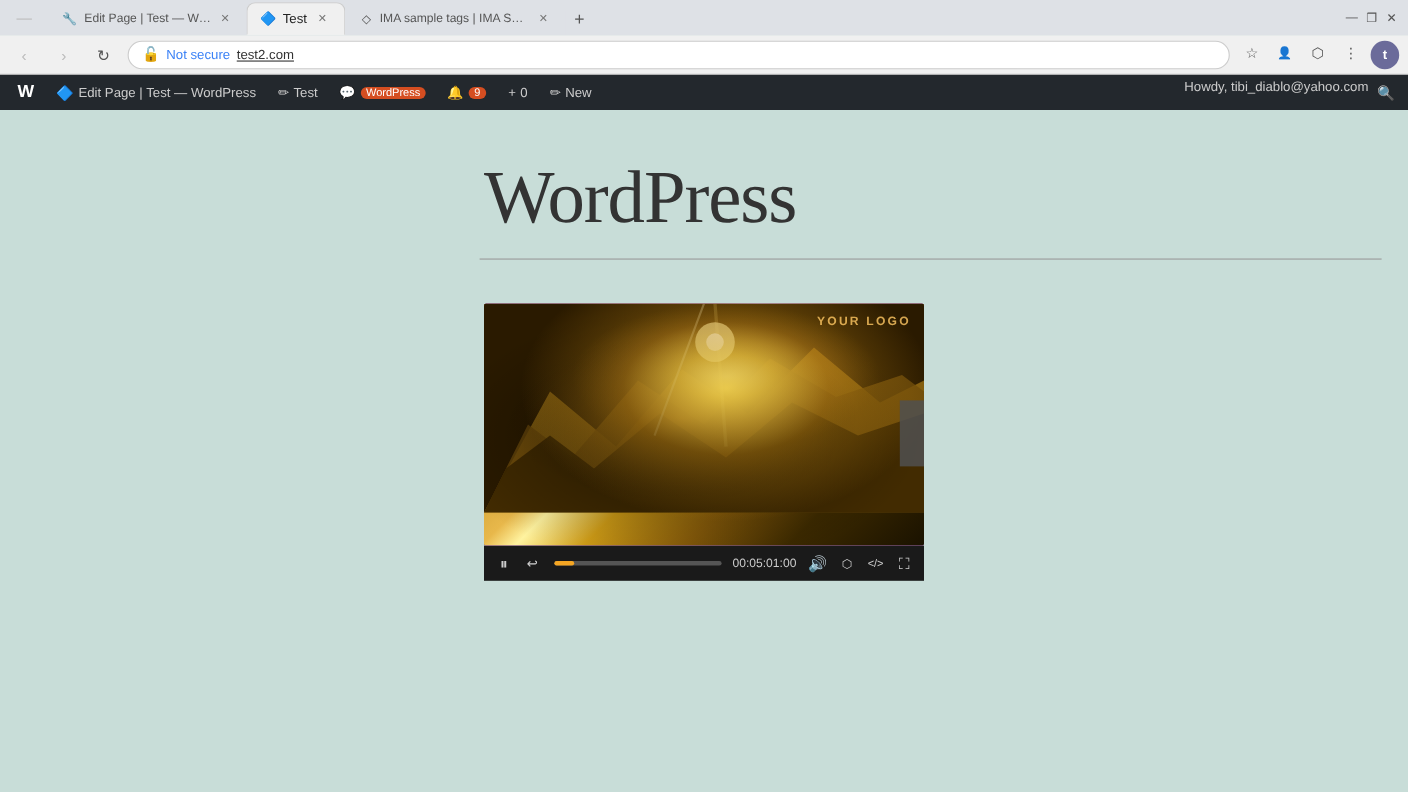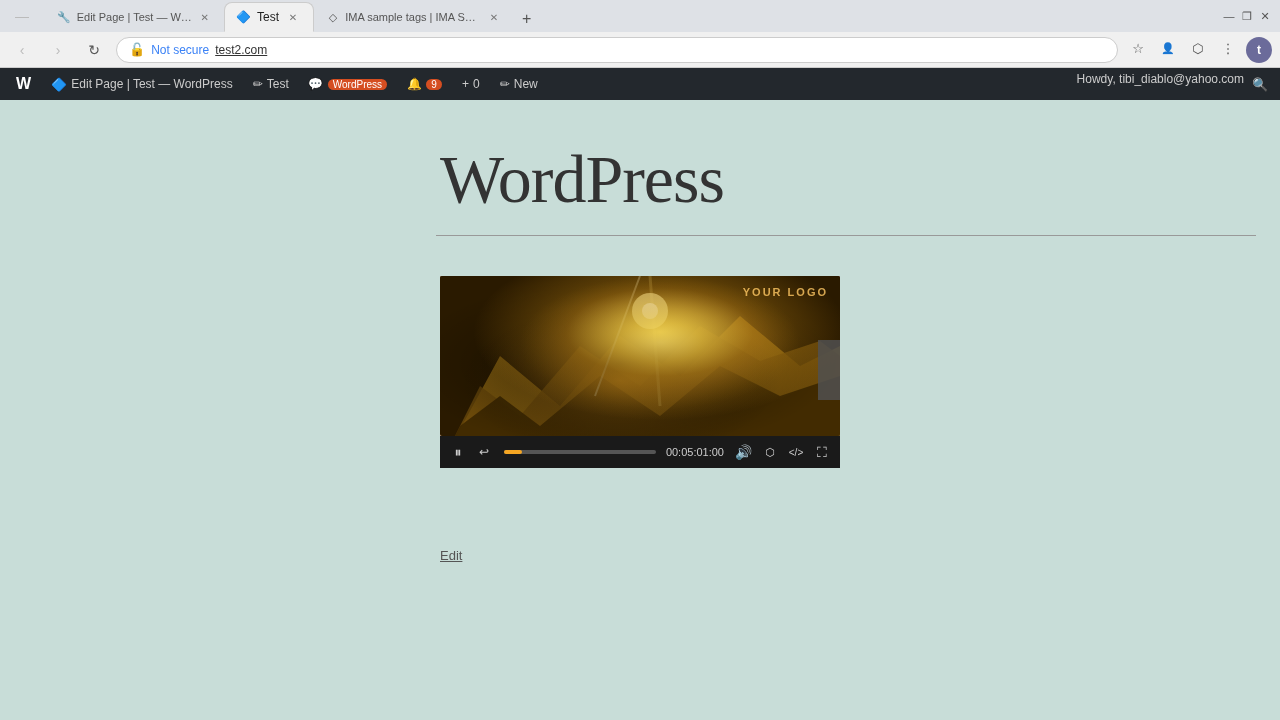--- a/index.html
+++ b/index.html
@@ -27,21 +27,21 @@
     .wp-admin-badge { background: #d54e21; color: #fff; border-radius: 10px; padding: 0 5px; font-size: 10px; min-width: 16px; text-align: center; }
 
     
     .page-content { background: #c8ddd8; min-height: 560px; padding: 40px 0; }
     .content-inner { max-width: 820px; margin: 0 auto; padding: 0 0 0 210px; }
     .page-title { font-size: 68px; font-weight: 300; color: #333; margin-bottom: 16px; letter-spacing: -1px; font-family: Georgia, serif; }
     .page-divider { border: none; border-top: 1px solid #999; margin: 0 0 40px 0; width: 820px; margin-left: -4px; }
 
     
     .video-wrapper { width: 400px; margin: 20px auto; position: relative; }
-    .video-container { width: 400px; height: 160px; background: #701a75; position: relative; overflow: hidden; border-radius: 2px; }
+    .video-container { width: 400px; height: 220px; background: #701a75; position: relative; overflow: hidden; border-radius: 2px; }
     .video-bg { width: 100%; height: 100%; position: relative; background: linear-gradient(135deg, #8B6914 0%, #C4952A 20%, #E8B84B 35%, #fff3a0 40%, #D4A017 50%, #8B5E0A 65%, #3d2a00 80%, #1a1200 100%); }
     .video-overlay { position: absolute; top: 0; left: 0; width: 100%; height: 100%; background: radial-gradient(ellipse at 55% 35%, rgba(255,220,80,0.8) 0%, rgba(200,140,20,0.4) 30%, transparent 60%), radial-gradient(ellipse at 45% 55%, rgba(0,0,0,0.5) 0%, transparent 70%); }
     .video-logo { position: absolute; top: 10px; right: 12px; color: rgba(255,200,100,0.8); font-size: 11px; font-weight: bold; letter-spacing: 2px; }
     .video-text { position: absolute; bottom: 44px; left: 50%; transform: translateX(-50%); color: #f5a623; font-size: 16px; font-weight: bold; letter-spacing: 6px; white-space: nowrap; text-shadow: 0 0 10px rgba(245,166,35,0.8); font-family: Arial, sans-serif; }
     .video-side-bar { position: absolute; right: 0; top: 40%; width: 22px; height: 60px; background: rgba(80,80,80,0.85); }
 
     
     .video-controls { background: #1a1a1a; height: 32px; display: flex; align-items: center; padding: 0 8px; gap: 6px; }
     .ctrl-btn { background: none; border: none; color: #ccc; cursor: pointer; font-size: 14px; display: flex; align-items: center; justify-content: center; width: 20px; height: 20px; }
     .progress-bar { flex: 1; height: 4px; background: #555; border-radius: 2px; position: relative; margin: 0 4px; }
@@ -200,16 +200,15 @@
           <span class="time-display">00:05:01:00</span>
           <div class="ctrl-right">
             <button class="ctrl-btn">🔊</button>
             <button class="ctrl-btn" style="font-size:11px;">⬡</button>
             <button class="ctrl-btn" style="font-size:10px;">&lt;/&gt;</button>
             <button class="ctrl-btn">⛶</button>
           </div>
         </div>
       </div>
 
-      <a class="edit-link">Edit</a>
     </div>
   </div>
 </div>
 
 </body></html>

